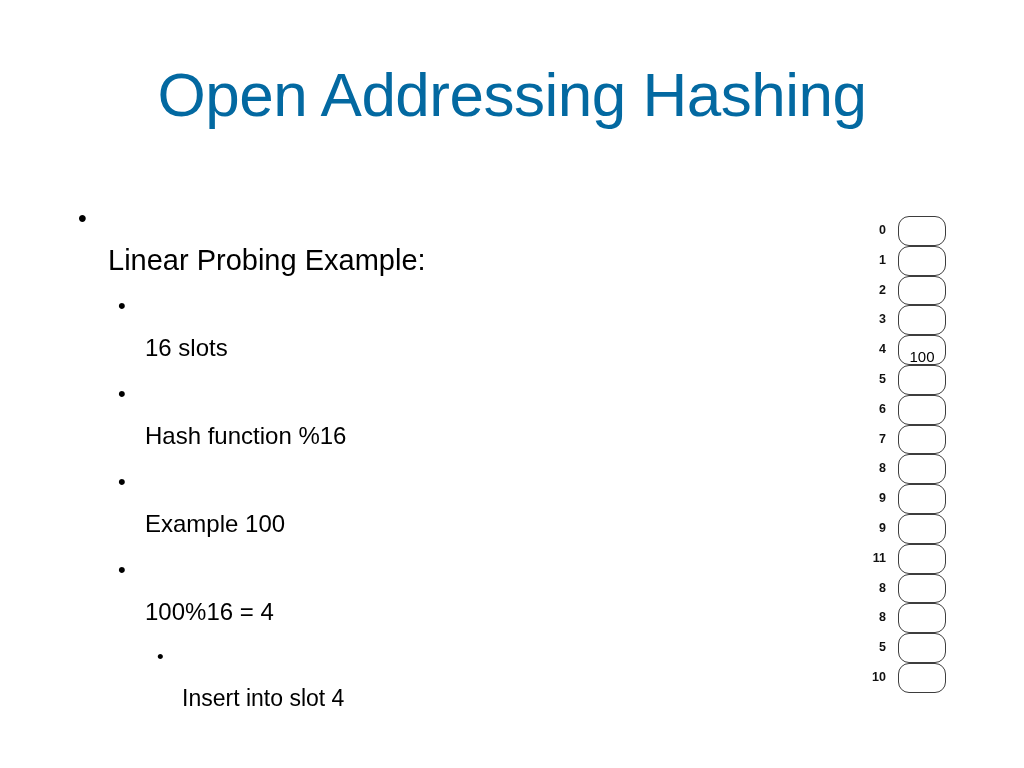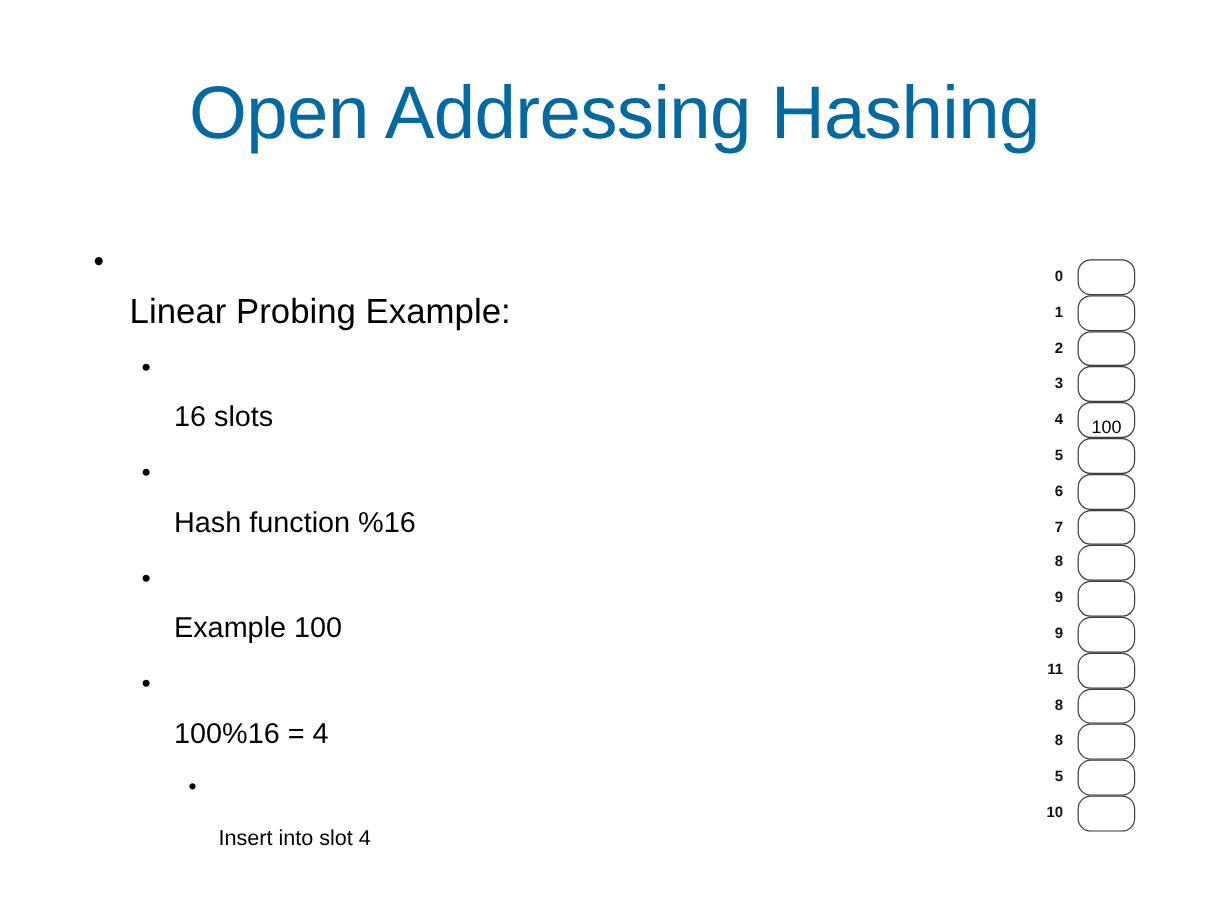--- a/index.html
+++ b/index.html
@@ -102,21 +102,21 @@
   .level-3 {
     margin-left: 79px;
     margin-bottom: 10px;
   }
   .level-3 .bullet-mark {
     width: 25px;
     font-size: 19px;
     padding-top: 4px;
   }
   .level-3 .bullet-text {
-    font-size: 18px;
+    font-size: 23px;
     line-height: 30px;
   }
 
   
   #hash-table {
     position: absolute;
     left: 860px;
     top: 216px;
     width: 100px;
   }

